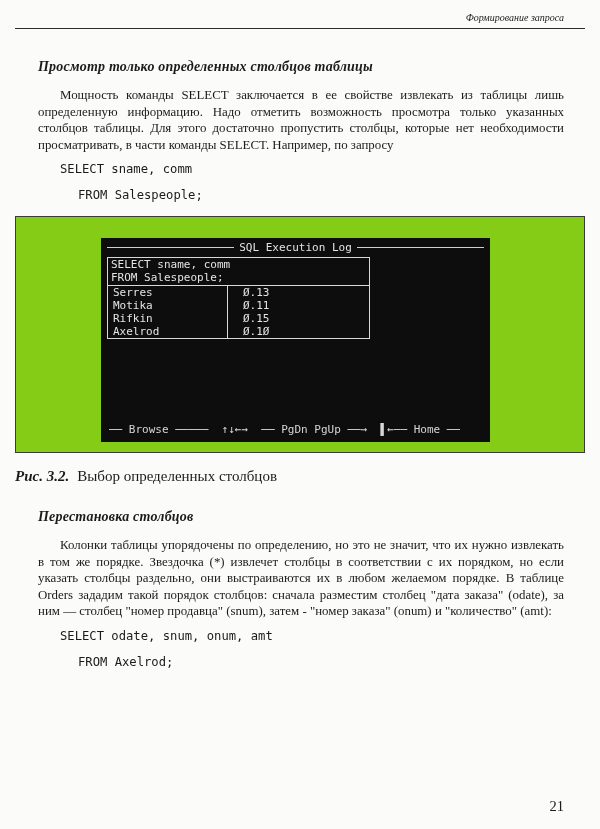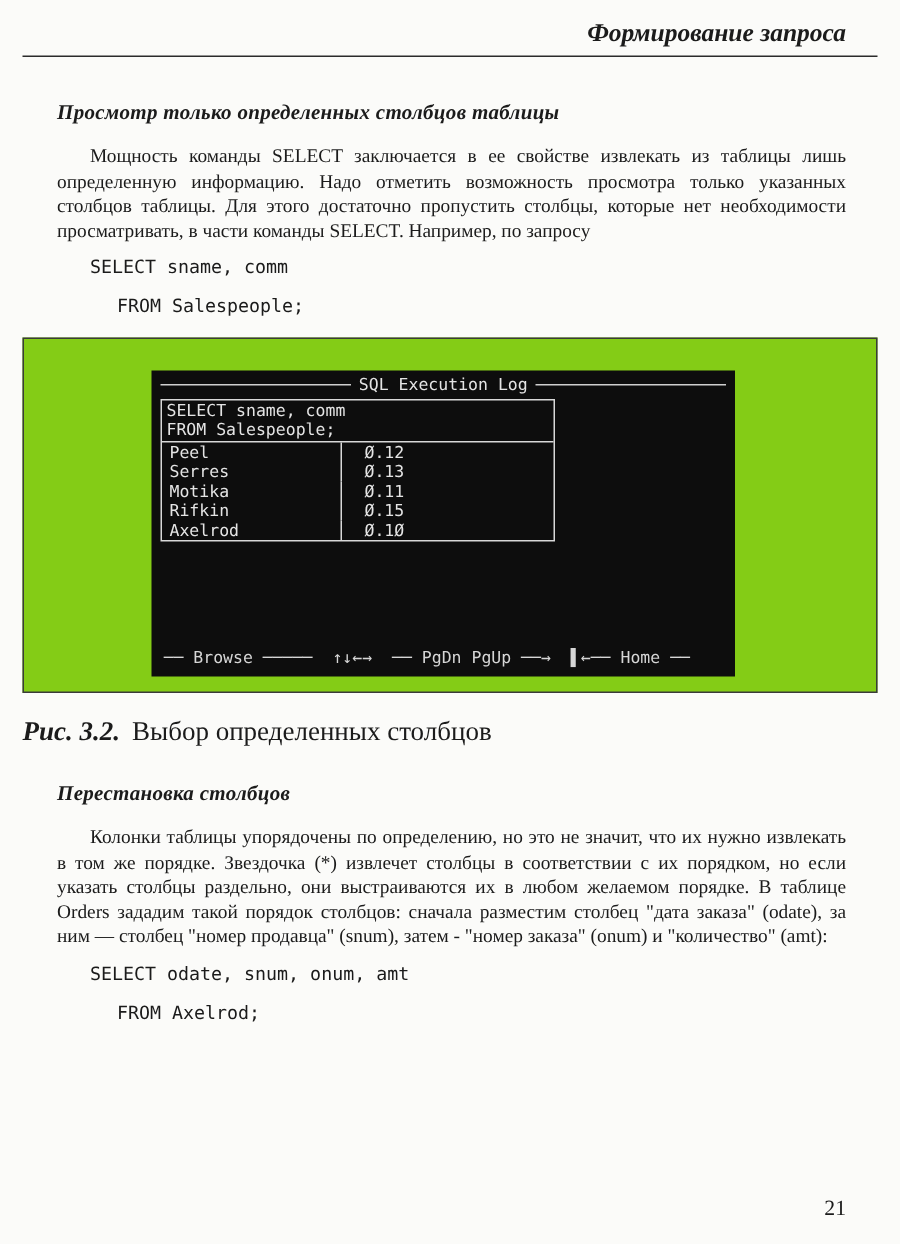--- a/index.html
+++ b/index.html
@@ -7,23 +7,22 @@
   body {
     background:#fbfbf9;
     font-family:"Liberation Serif", serif;
     color:#1b1b1b;
     position:relative;
     overflow:hidden;
   }
   .running-head {
     text-align:right;
     font-style:italic;
-    font-size:17px;
+    font-size:10px;
     padding:12px 36px 5px 0;
-    font-weight:bold;
   }
   .head-rule { border-top:1.6px solid #2b2b2b; margin:0 15px; }
   .content { padding:0 36px 0 38px; }
   h1.sec, h2.sec {
     font-size:14px;
     font-style:italic;
     font-weight:bold;
     letter-spacing:.2px;
   }
   h1.sec { margin:30px 0 12px 0; }
@@ -79,21 +78,21 @@
   .t-status {
     position:absolute;
     left:8px; right:8px; bottom:6px;
     white-space:pre;
     color:#d6d6d6;
     overflow:hidden;
   }
   
   .caption {
     margin:15px 0 16px 15px;
-    font-size:18px;
+    font-size:15px;
   }
   .caption .lbl { font-weight:bold; font-style:italic; margin-right:8px; }
   .page-number {
     position:absolute;
     right:36px; bottom:14px;
     font-weight:normal;
     font-size:14.5px;
   }
 </style>
 </head>
@@ -122,24 +121,20 @@
       <span class="hline"></span>
     </div>
 
     <div class="t-box">
       <div class="t-query">SELECT sname, comm</div>
       <div class="t-query">FROM Salespeople;</div>
       <div class="t-sep"></div>
 
 
       <div class="t-row">
-        <span class="c1">Peel</span>
-        <span class="c2">Ø.12</span>
-      </div>
-      <div class="t-row">
         <span class="c1">Serres</span>
         <span class="c2">Ø.13</span>
       </div>
       <div class="t-row">
         <span class="c1">Motika</span>
         <span class="c2">Ø.11</span>
       </div>
       <div class="t-row">
         <span class="c1">Rifkin</span>
         <span class="c2">Ø.15</span>

